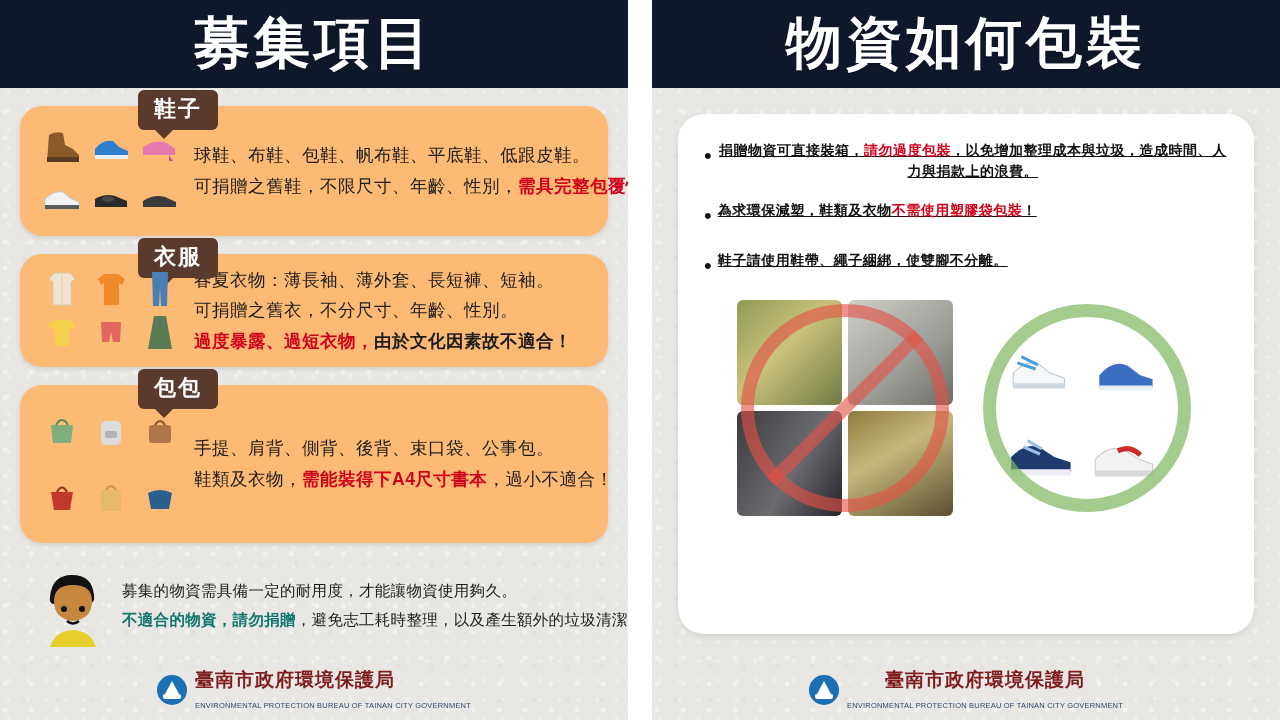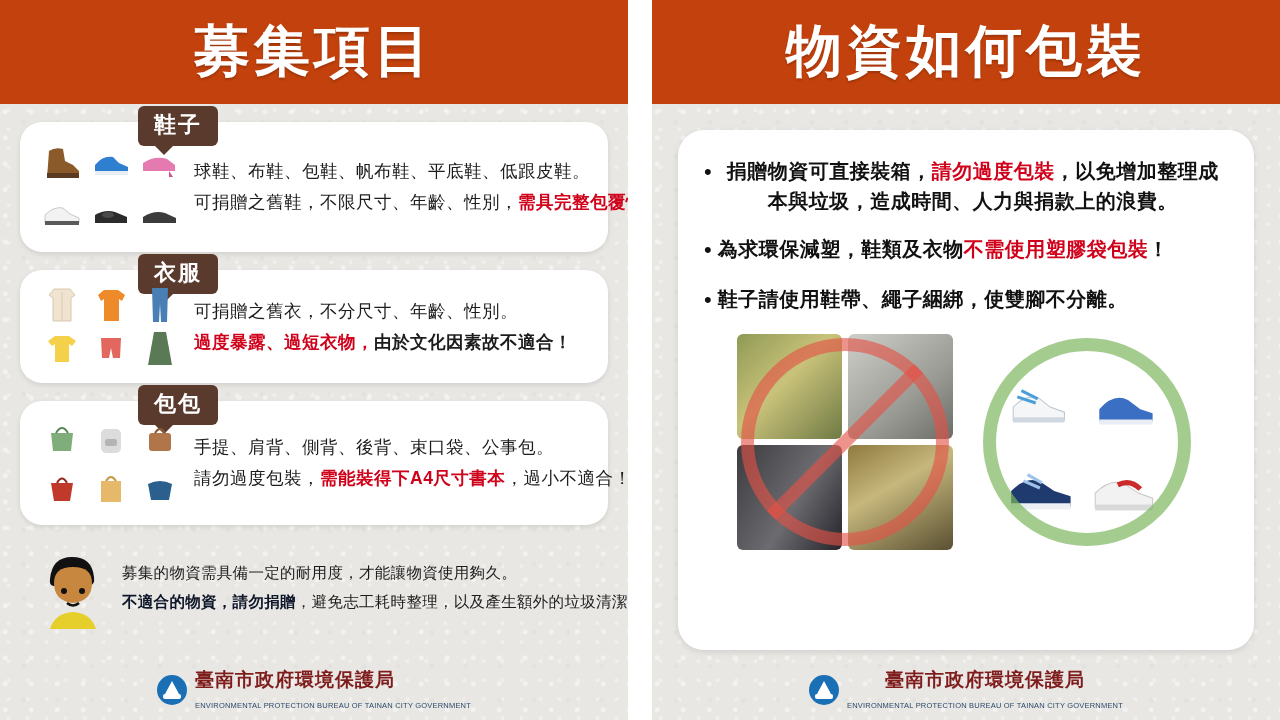--- a/index.html
+++ b/index.html
@@ -32,48 +32,48 @@
       radial-gradient(circle at 20% 30%, rgba(255,255,255,.55) 0 2px, transparent 3px),
       radial-gradient(circle at 70% 60%, rgba(0,0,0,.025) 0 2px, transparent 3px),
       radial-gradient(circle at 45% 80%, rgba(255,255,255,.4) 0 1.5px, transparent 2.5px);
     background-size: 26px 26px, 34px 34px, 19px 19px;
     pointer-events: none;
     opacity: .85;
   }
   .panel > * { position: relative; z-index: 2; }
 
   .header {
-    height: 104px;
-    background: #c2410c;
+    height: 88px;
+    background: #0f172a;
     display: flex; align-items: center; justify-content: center;
   }
   .header-title {
     color: #ffffff;
     font-size: 56px;
     font-weight: bold;
     letter-spacing: 4px;
     text-shadow: 0 2px 2px rgba(0,0,0,.18);
     font-family: "Liberation Sans", sans-serif;
   }
 
   
   .cards { padding: 18px 20px 0 20px; }
   .card {
     position: relative;
-    background: #ffffff;
+    background: #fdba74;
     border-radius: 22px;
     box-shadow: 0 2px 5px rgba(0,0,0,.10);
     margin-bottom: 18px;
     display: flex;
     align-items: center;
     padding: 14px 18px 14px 14px;
   }
   .card.shoes { height: 130px; }
   .card.clothes { height: 113px; }
-  .card.bags { height: 124px; }
+  .card.bags { height: 158px; }
 
   .tag {
     position: absolute;
     top: -16px; left: 118px;
     background: #5b3a2e;
     color: #ffffff;
     font-size: 22px;
     font-weight: bold;
     padding: 4px 16px 6px 16px;
     border-radius: 6px;
@@ -113,34 +113,34 @@
   .line.allred .blk { color: #1c1c1c; font-weight: bold; }
 
   .footnote {
     display: flex;
     align-items: center;
     padding: 2px 20px 0 30px;
   }
   .avatar { width: 86px; min-width: 86px; height: 86px; position: relative; }
   .foot-lines { padding-left: 6px; }
   .foot-line { font-size: 15.5px; color: #1c1c1c; line-height: 1.85; letter-spacing: .3px; white-space: nowrap; }
-  .foot-line .red { color: #0f172a; font-weight: bold; font-family: Liberation Mono, monospace; }
+  .foot-line .red { color: #0f766e; font-weight: bold; font-family: Liberation Mono, monospace; }
 
   
   .right-card {
     margin: 26px 26px 0 26px;
     background: #ffffff;
     border-radius: 26px;
     box-shadow: 0 2px 6px rgba(0,0,0,.10);
     padding: 26px 26px 18px 26px;
     height: 520px;
   }
   .bullet-row { display: flex; margin-bottom: 18px; }
   .bullet-dot { font-size: 22px; line-height: 1.45; margin-right: 6px; color: #111; }
-  .bullet-text { font-size: 20px; line-height: 1.5; color: #111; letter-spacing: .5px; font-weight: bold; }
+  .bullet-text { font-size: 14px; line-height: 1.5; color: #111; letter-spacing: .5px; font-weight: bold; text-decoration: underline; }
   .bullet-text .red { color: #d0021b; }
 
   .photos {
     display: flex;
     justify-content: center;
     align-items: center;
     gap: 26px;
     margin-top: 6px;
   }
   .photo-group { position: relative; width: 216px; height: 216px; }
@@ -309,20 +309,23 @@
               </svg>
           </div>
           <div class="thumb">
             <svg viewBox="0 0 42 40" width="42" height="40">
                 <path d="M15 4 h12 l6 33 H9z" fill="#5a7a55"></path>
               </svg>
           </div>
         </div>
         <div class="card-text">
           <div class="line">
+            <span>春夏衣物：薄長袖、薄外套、長短褲、短袖。</span>
+          </div>
+          <div class="line">
             <span>可捐贈之舊衣，不分尺寸、年齡、性別。</span>
           </div>
           <div class="line allred">
             <span>過度暴露、過短衣物，</span><span class="blk">由於文化因素故不適合！</span>
           </div>
         </div>
       </div>
 
       <div class="card bags">
         <div class="tag">包包</div>
@@ -361,21 +364,21 @@
             <svg viewBox="0 0 42 40" width="42" height="40">
                 <path d="M9 16 q12-6 24 0 l-3 16 H12z" fill="#2b5f8e"></path>
               </svg>
           </div>
         </div>
         <div class="card-text">
           <div class="line">
             <span>手提、肩背、側背、後背、束口袋、公事包。</span>
           </div>
           <div class="line">
-            <span>請勿過度包裝，</span><span class="red">需能裝得下A4尺寸書本</span><span>，過小不適合！</span>
+            <span>鞋類及衣物，</span><span class="red">需能裝得下A4尺寸書本</span><span>，過小不適合！</span>
           </div>
         </div>
       </div>
     </div>
 
     <div class="footnote">
       <div class="avatar">
         <svg viewBox="0 0 86 86" width="86" height="86">
           <path d="M20 34 q2-22 22-22 q20 0 22 20 q1 8-4 8 l-36 1 q-5 0-4-7z" fill="#111"></path>
           <path d="M24 38 q0-16 19-16 q19 0 19 16 q0 18-19 20 q-19-2-19-20z" fill="#c8873f"></path>

